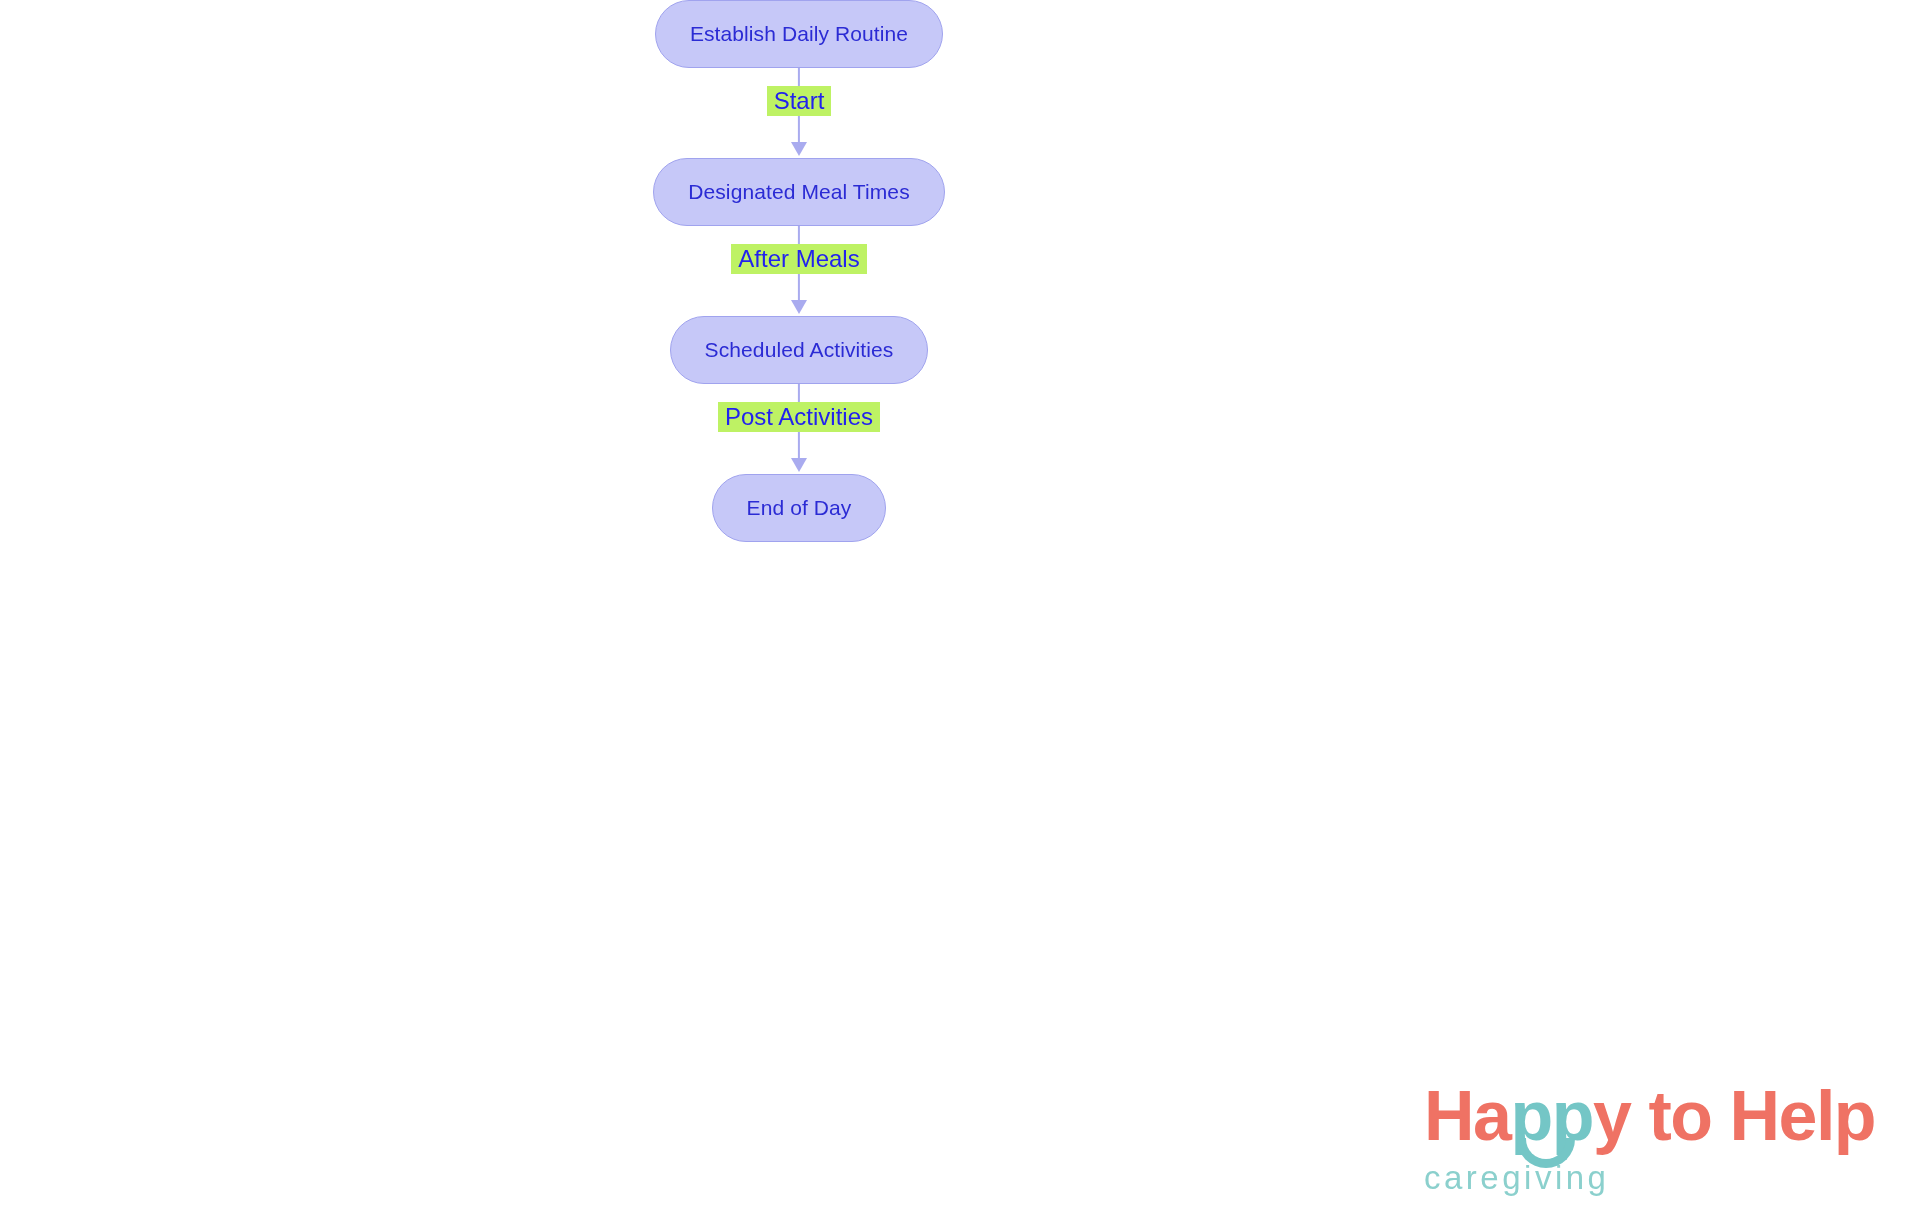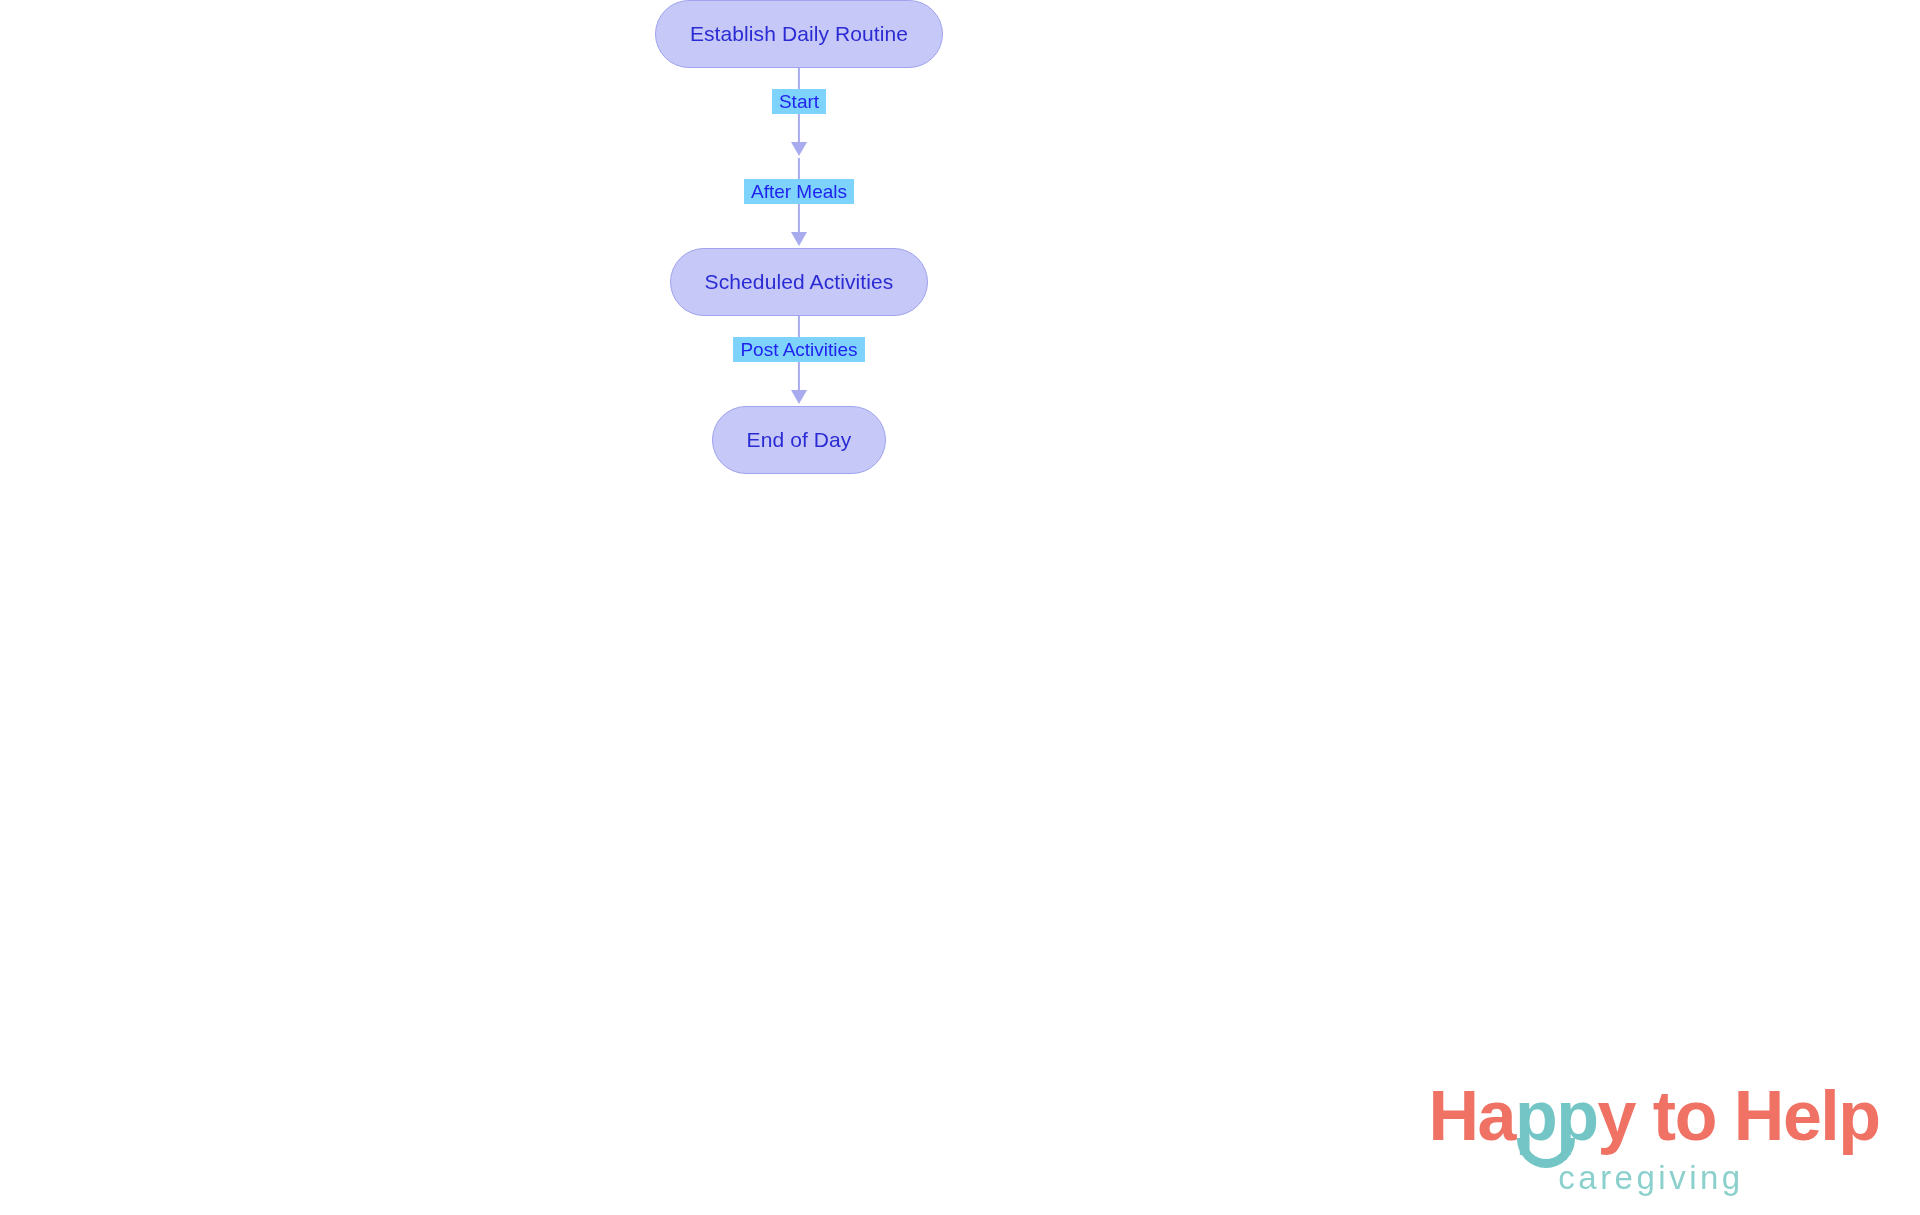--- a/index.html
+++ b/index.html
@@ -92,37 +92,37 @@
     transform: translateX(-50%);
     width: 0;
     height: 0;
     border-left: 8.5px solid transparent;
     border-right: 8.5px solid transparent;
     border-top: 14px solid #a9abef;
   }
   .connector .edge-label {
     position: relative;
     z-index: 3;
-    background: #7dd3fc;
+    background: #bef264;
     color: #2222ee;
-    font-size: 19px;
+    font-size: 24px;
     line-height: 1;
     padding: 3px 7px;
     white-space: nowrap;
     margin-bottom: 24px;
   }
 
   
   #brand-logo {
     position: absolute;
     right: 36px;
     bottom: 18px;
     width: 460px;
     height: 116px;
-    text-align: center;
+    text-align: left;
     user-select: none;
   }
   .logo-wordmark {
     position: relative;
     font-size: 70px;
     font-weight: bold;
     line-height: 1;
     letter-spacing: -1.5px;
     color: #ef7264;
     white-space: nowrap;
@@ -163,20 +163,23 @@
       <div class="node">
         <span>Establish Daily Routine</span>
       </div>
 
       <div class="connector">
         <div class="line"></div>
         <div class="arrowhead"></div>
         <div class="edge-label">Start</div>
       </div>
 
+      <div class="node">
+        <span>Designated Meal Times</span>
+      </div>
 
       <div class="connector">
         <div class="line"></div>
         <div class="arrowhead"></div>
         <div class="edge-label">After Meals</div>
       </div>
 
       <div class="node">
         <span>Scheduled Activities</span>
       </div>

